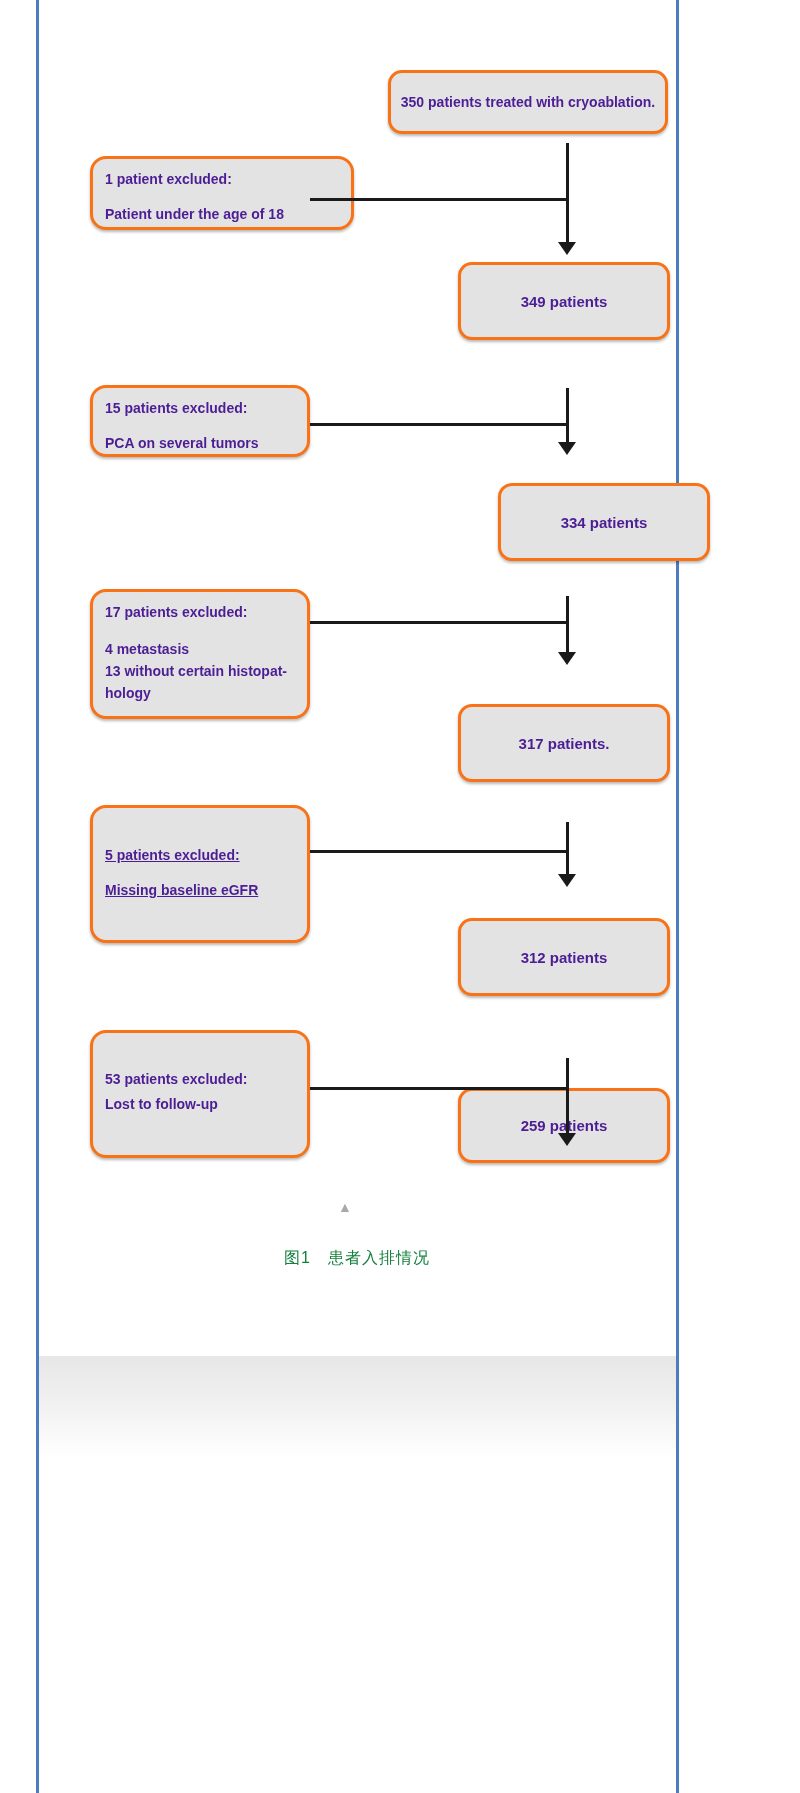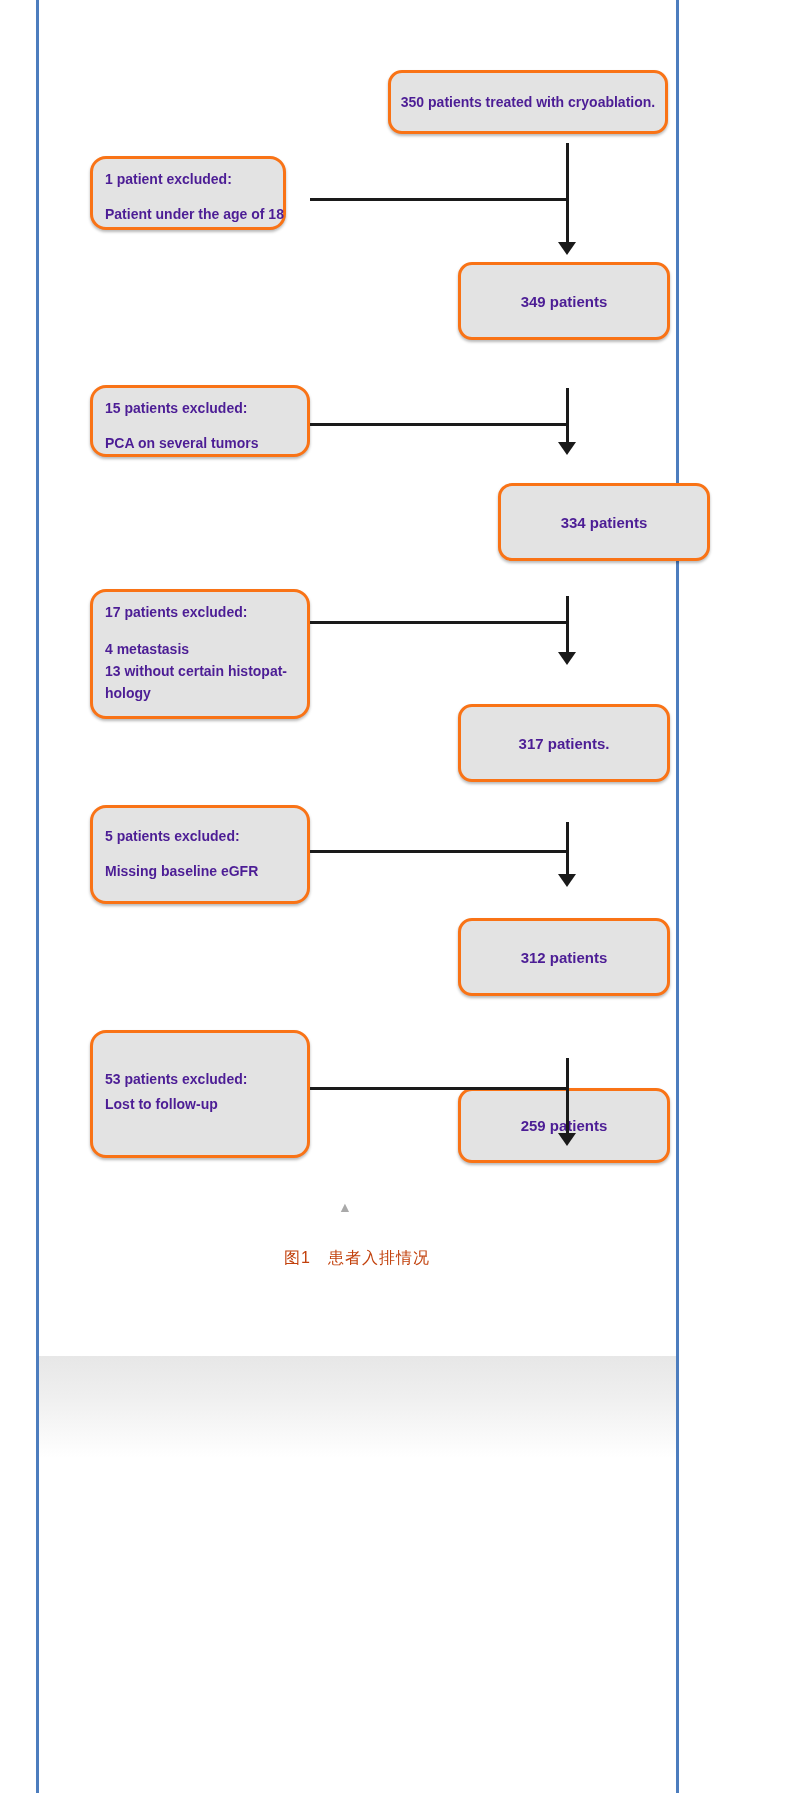--- a/index.html
+++ b/index.html
@@ -19,25 +19,25 @@
   .b349{left:458px;top:262px;width:212px;height:78px;}
   .b334{left:458px;top:483px;width:212px;height:78px;margin-left:40px;}
   .b317{left:458px;top:704px;width:212px;height:78px;text-align:center;}
   .b312{left:458px;top:918px;width:212px;height:78px;}
   .b259{left:458px;top:1088px;width:212px;height:75px;}
 
   .excl-box{display:flex;flex-direction:column;font-size:14px;
             padding:12px 12px;white-space:nowrap;}
   .excl-title{margin-bottom:16px;}
   .excl-line{line-height:22px;}
-  .e1{left:90px;top:156px;width:196px;height:74px;}
+  .e1{left:90px;top:156px;width:264px;height:74px;}
   .e2{left:90px;top:385px;width:220px;height:72px;padding-left:12px;}
   .e3{left:90px;top:589px;width:220px;height:130px;}
   .e3 .excl-title{margin-bottom:18px;}
-  .e4{left:90px;top:805px;width:220px;height:99px;justify-content:center;}
+  .e4{left:90px;top:805px;width:220px;height:138px;justify-content:center;text-decoration:underline;}
   .e5{left:90px;top:1030px;width:220px;height:128px;justify-content:center;}
   .e5 .excl-title{margin-bottom:4px;}
   .e5 .excl-line{line-height:27px;}
 
   .hline{position:absolute;height:3px;background:#1a1a1a;}
   .vline{position:absolute;width:3px;background:#1a1a1a;}
   .arrowhead{position:absolute;width:0;height:0;
              border-left:9px solid transparent;border-right:9px solid transparent;
              border-top:13px solid #1a1a1a;}
   .c1h{left:310px;top:198px;width:258px;}
@@ -53,21 +53,21 @@
   .c4v{left:566px;top:822px;height:56px;}
   .c4a{left:558px;top:874px;}
   .c5h{left:310px;top:1087px;width:258px;}
   .c5v{left:566px;top:1058px;height:78px;}
   .c5a{left:558px;top:1133px;}
 
   .collapse-triangle{position:absolute;left:338px;top:1200px;
                      color:#a9a9a9;font-size:14px;line-height:14px;cursor:pointer;
                      background:none;border:none;padding:0;}
   .caption{position:absolute;left:38px;top:1248px;width:638px;
-           text-align:center;font-size:16px;color:#c2410c;letter-spacing:1px;}
+           text-align:center;font-size:16px;color:#15803d;letter-spacing:1px;}
   .bottom-fade{position:absolute;left:39px;top:1356px;width:637px;height:102px;
                background:linear-gradient(180deg,#e7e7e7 0%,#efefef 40%,#fbfbfb 85%,#ffffff 100%);}
 </style>
 </head>
 <body>
 
 <div class="page">
   <div class="blue-line left"></div>
   <div class="blue-line right"></div>
 

